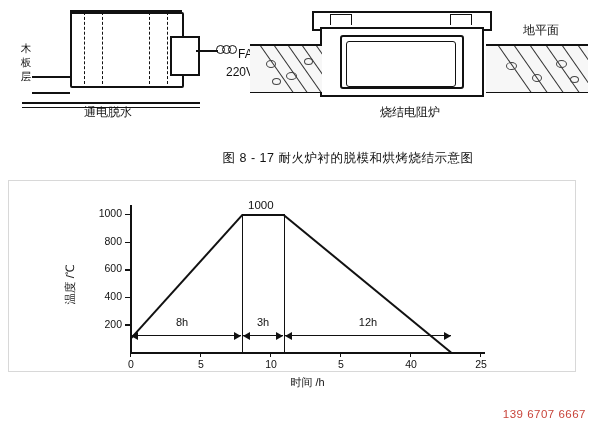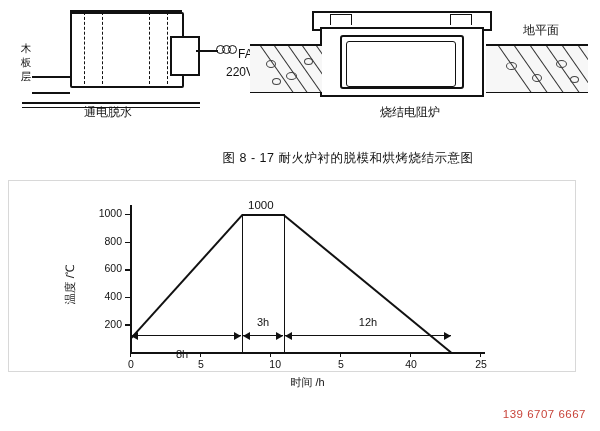--- a/index.html
+++ b/index.html
@@ -174,21 +174,21 @@
 
     <div style="position:absolute;left:62px;top:240px;width:16px;height:90px;">
       <div style="position:absolute;left:-37px;top:37px;width:90px;text-align:center;font-size:11.5px;transform:rotate(-90deg);white-space:nowrap;">温度 /℃</div>
     </div>
 
     <div class="xtick" style="left:130px;top:352px;"></div>
     <div class="xlab" style="left:121px;top:358px;">0</div>
     <div class="xtick" style="left:200px;top:352px;"></div>
     <div class="xlab" style="left:191px;top:358px;">5</div>
     <div class="xtick" style="left:270px;top:352px;"></div>
-    <div class="xlab" style="left:261px;top:358px;text-align:right;">10</div>
+    <div class="xlab" style="left:261px;top:358px;">10</div>
     <div class="xtick" style="left:340px;top:352px;"></div>
     <div class="xlab" style="left:331px;top:358px;">5</div>
     <div class="xtick" style="left:410px;top:352px;"></div>
     <div class="xlab" style="left:401px;top:358px;">40</div>
     <div class="xtick" style="left:480px;top:352px;"></div>
     <div class="xlab" style="left:471px;top:358px;">25</div>
 
     <div class="seg" style="left:130px;top:338.2px;width:167px;transform:rotate(-47.95deg);"></div>
 
     <div class="seg" style="left:242px;top:214px;width:42px;"></div>
@@ -198,21 +198,21 @@
     <div class="vline" style="left:242px;top:214px;height:138px;"></div>
     <div class="vline" style="left:284px;top:214px;height:138px;"></div>
 
     <div class="peakval" style="left:248px;top:199px;">1000</div>
 
     <div class="arrowrow" style="left:131px;top:330px;width:110px;">
       <div class="bar"></div>
         <div class="ahead al"></div>
         <div class="ahead ar"></div>
     </div>
-    <div class="arrowlbl" style="left:131px;top:316px;width:102px;margin-top:32px;">8h</div>
+    <div class="arrowlbl" style="left:131px;top:316px;width:102px;">8h</div>
 
     <div class="arrowrow" style="left:243px;top:330px;width:40px;">
       <div class="bar"></div>
         <div class="ahead al"></div>
         <div class="ahead ar"></div>
     </div>
     <div class="arrowlbl" style="left:243px;top:316px;width:40px;">3h</div>
 
     <div class="arrowrow" style="left:285px;top:330px;width:166px;">
       <div class="bar"></div>

